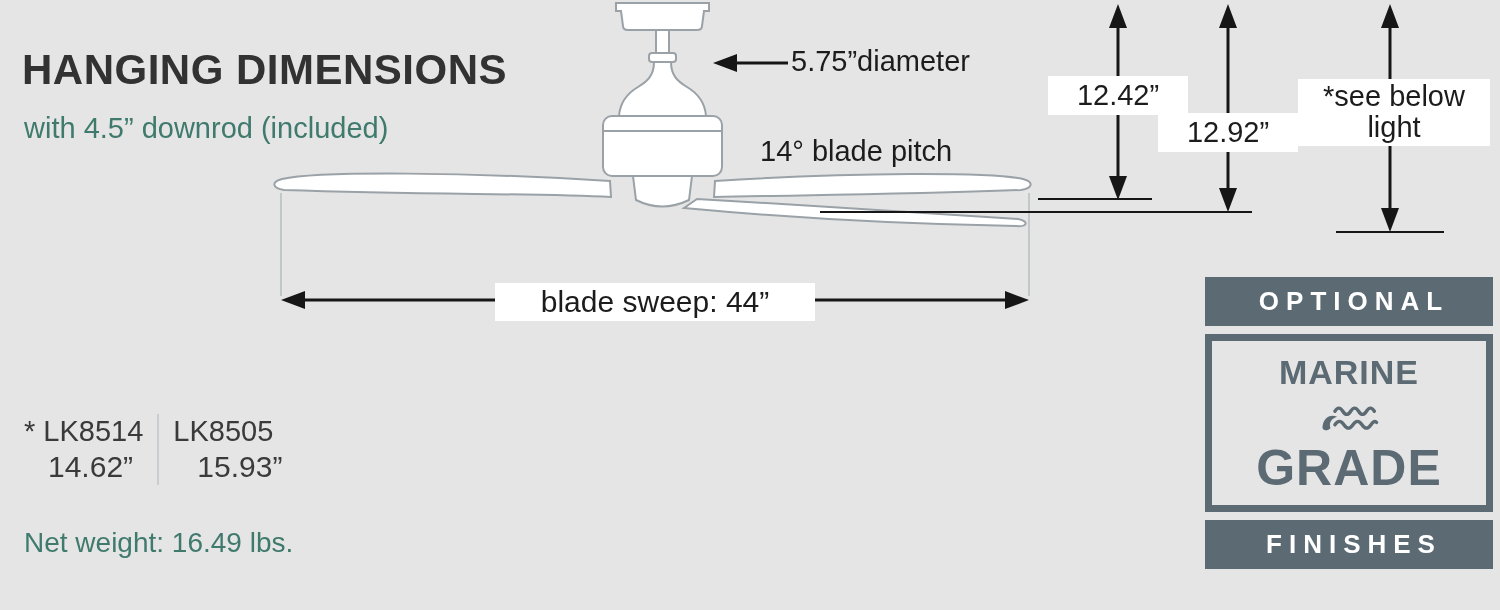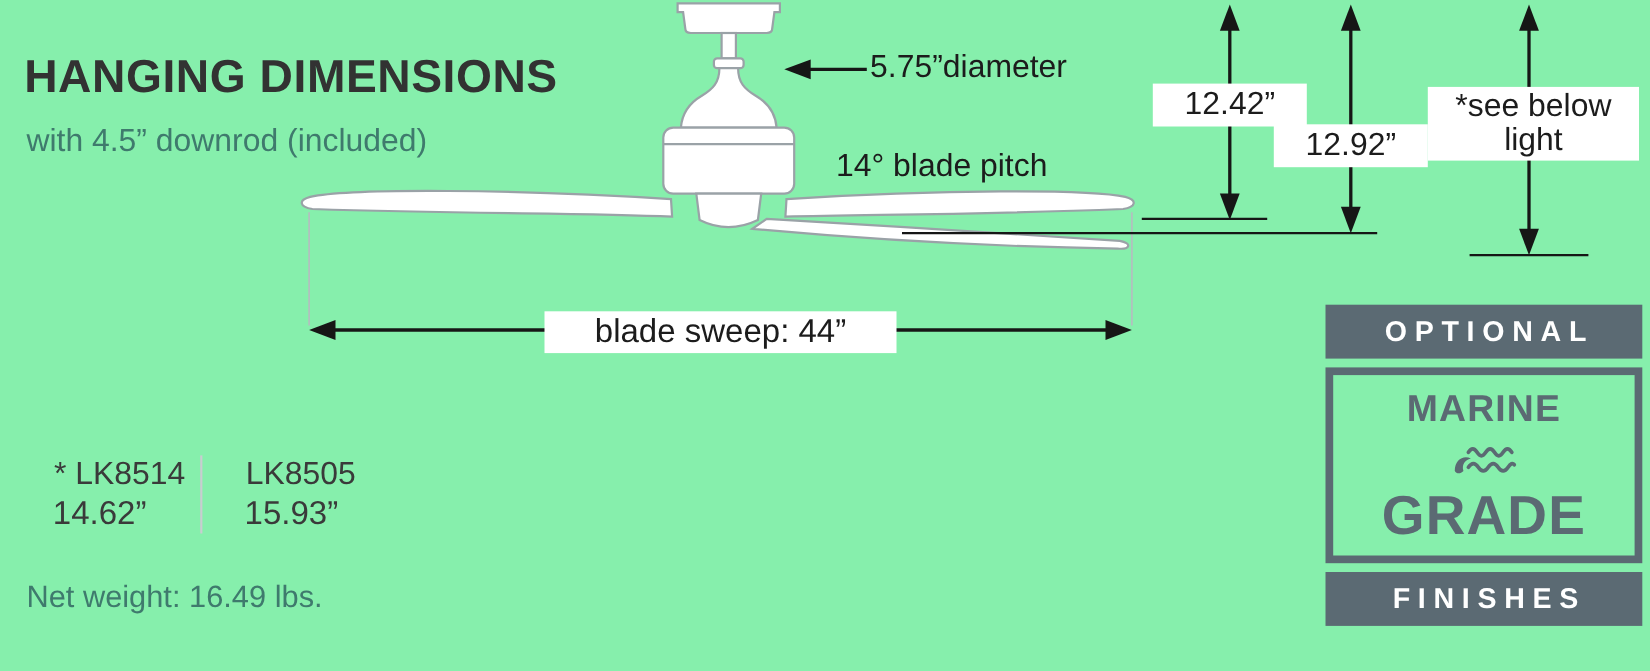--- a/index.html
+++ b/index.html
@@ -1,19 +1,19 @@
 <!DOCTYPE html>
 <html style="--accent-teal: #3f7a6d; --badge-slate: #5b6a73; --text-dark: #323232; --line-gray: #9aa2a7; --arrow-black: #161616;"><head>
 <meta charset="utf-8">
 <style>
   * { margin:0; padding:0; box-sizing:border-box; }
   html,body { background:#ffffff; }
   body { font-family:"Liberation Sans", sans-serif; }
 
-  .canvas { position:relative; width:1500px; height:610px; background:#86efac; overflow:hidden; color:#222; }
+  .canvas { position:relative; width:1500px; height:610px; background:#e5e5e5; overflow:hidden; color:#222; }
 
   .art { position:absolute; left:0; top:0; width:1500px; height:610px; }
 
   .title { position:absolute; left:22px; top:46px; font-size:42px; font-weight:700;
            letter-spacing:0.5px; color:var(--text-dark,#323232); }
   .subtitle { position:absolute; left:24px; top:112px; font-size:29px;
               color:var(--accent-teal,#3f7a6d); }
 
   .ann { position:absolute; font-size:29px; color:#1c1c1c; white-space:nowrap; }
   .diameter { left:791px; top:45px; }
@@ -24,21 +24,21 @@
   .dim2 { left:1158px;margin-top:37px; }
   .seebelow { left:1298px; top:79px; width:192px; text-align:center; background:#fff;
               line-height:1.08; padding:2px 0; }
 
   .sweep { left:495px; top:283px; width:320px; text-align:center; font-size:30px;
            background:#fff; padding:2px 0; }
 
   .lk { position:absolute; left:24px; top:414px; display:flex; font-size:29px; color:#3a3a3a; }
   .lk-col  { padding:0 14px 0 0; }
   .lk-col2 { border-left:2px solid #c9cdd0; padding:0 0 0 14px; }
-  .lk-model  { line-height:1.2;margin-left:25px; }
+  .lk-model  { line-height:1.2; }
   .lk-height { padding-left:24px; font-size:30px; line-height:1.2; }
 
   .net { position:absolute; left:24px; top:527px; font-size:28px;
          color:var(--accent-teal,#3f7a6d); }
 
   .badge { position:absolute; left:1205px; top:277px; width:288px; }
   .badge-bar { background:var(--badge-slate,#5b6a73); color:#fff; text-align:center;
                font-size:26px; font-weight:600; letter-spacing:7px; padding:9px 0 9px 10px; }
   .badge-box { border:7px solid var(--badge-slate,#5b6a73); margin:8px 0; padding:14px 6px 12px; }
   .badge-line1 { text-align:center; font-size:34px; font-weight:700; letter-spacing:1px;

